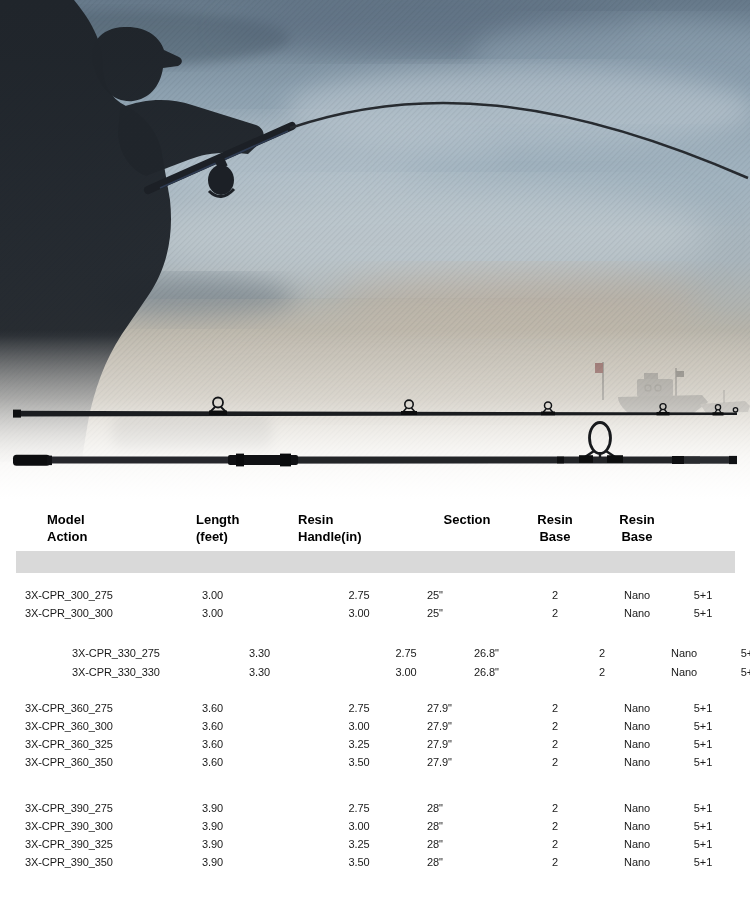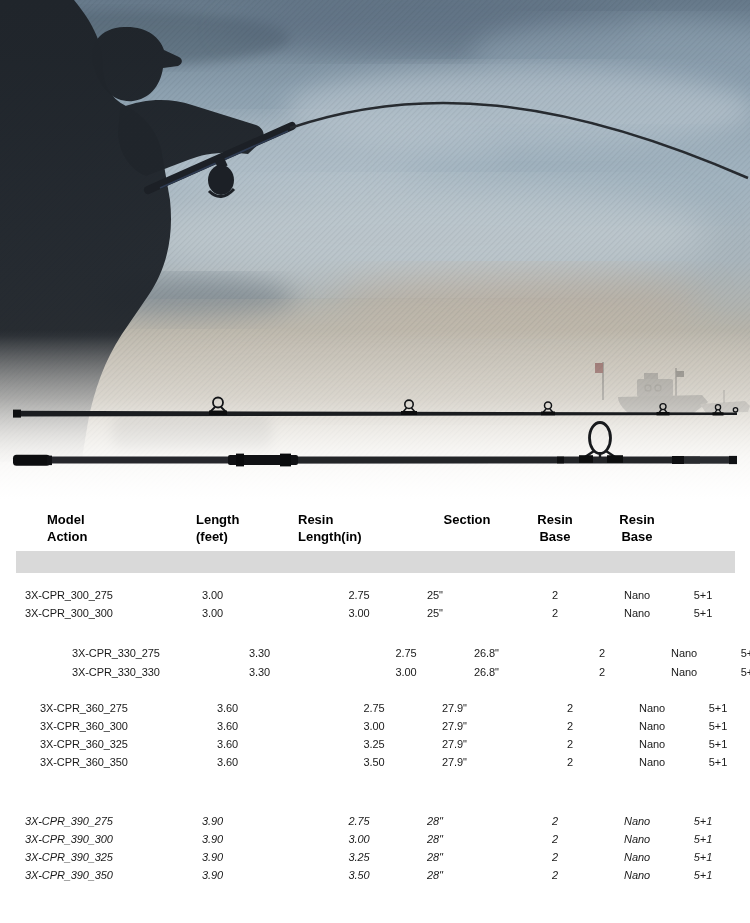--- a/index.html
+++ b/index.html
@@ -15,22 +15,22 @@
   .thead{margin-top:12px;font-weight:bold;font-size:13px;line-height:16.5px;color:#000;}
   .thead .hc{display:flex;flex-direction:column;}
   .hc.h1{padding-left:22px;}
   .hc.left{align-items:flex-start;text-align:left;}
   .hc.center{align-items:center;text-align:center;justify-content:center;}
   .hc.single{justify-content:flex-start;}
   .band{margin:6px 0 0 16px;width:719px;height:22px;background:#d9d9d9;}
   .tbody{margin-top:13px;font-size:11px;letter-spacing:-0.1px;}
   .group{margin:0;}
   .group.g2{margin-top:22px;padding-left:47px;}
-  .group.g3{margin-top:18px;padding-left:15px;}
-  .group.g4{margin-top:40px;font-style:italic;}
+  .group.g3{margin-top:18px;}
+  .group.g4{margin-top:27px;}
   .drow{height:18.2px;align-items:center;}
   .cell{white-space:nowrap;}
   .cell.c0{text-align:left;}
   .cell.c1{text-align:left;padding-left:6px;}
   .cell.c2{text-align:center;padding-left:1px;}
   .cell.c3{text-align:left;padding-left:8px;}
   .cell.c4,.cell.c5,.cell.c6{text-align:center;}
 </style>
 </head>
 <body>
@@ -187,21 +187,21 @@
       <div class="hc h1 left">
         <span>Model</span>
         <span>Action</span>
       </div>
       <div class="hc left">
         <span>Length</span>
         <span>(feet)</span>
       </div>
       <div class="hc left">
         <span>Resin</span>
-        <span>Length(in)</span>
+        <span>Handle(in)</span>
       </div>
       <div class="hc center single">
         <span>Section</span>
       </div>
       <div class="hc center">
         <span>Resin</span>
         <span>Base</span>
       </div>
       <div class="hc center">
         <span>Resin</span>

